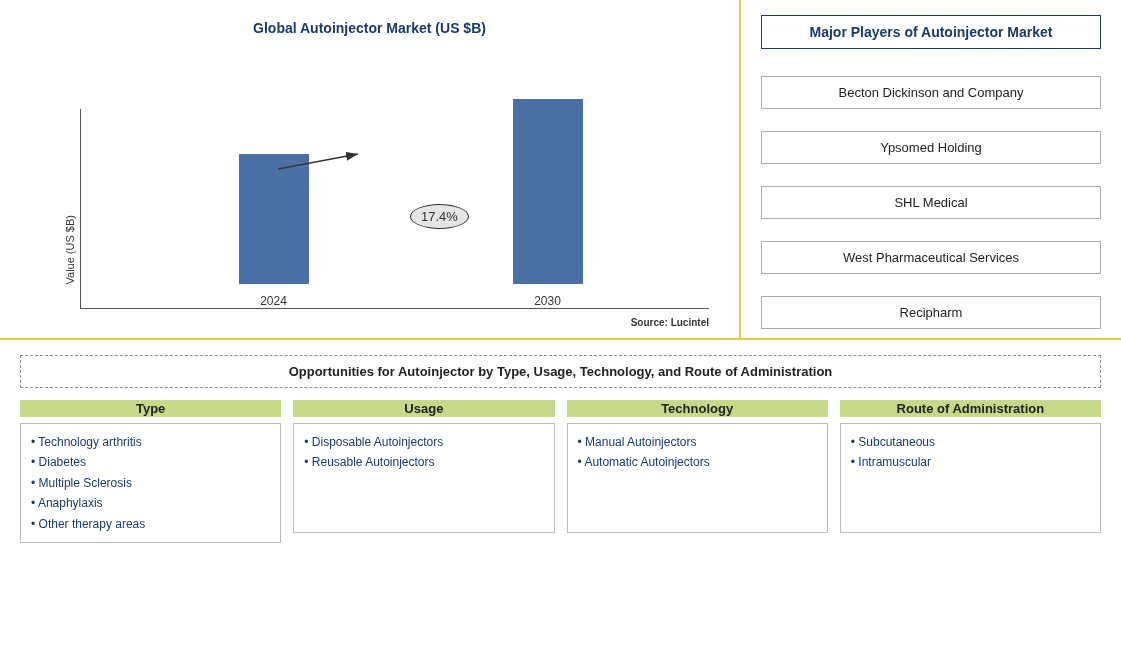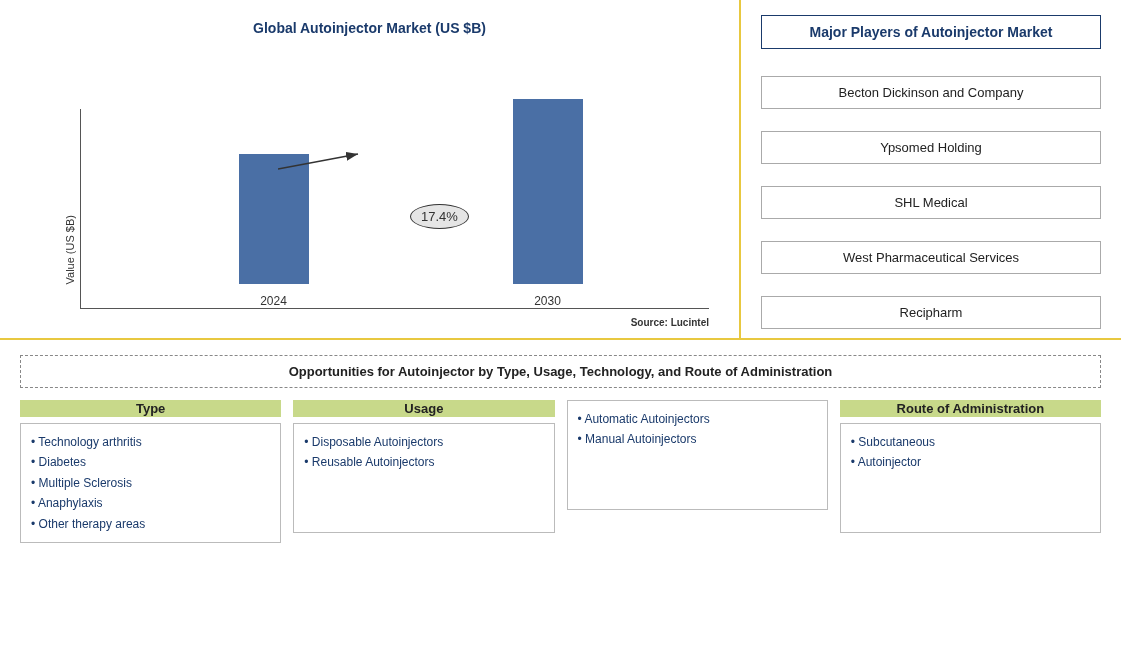--- a/index.html
+++ b/index.html
@@ -252,28 +252,29 @@
 
     <div class="category-col">
       <div class="category-header">Usage</div>
       <div class="category-items">
         <div class="category-item">Disposable Autoinjectors</div>
         <div class="category-item">Reusable Autoinjectors</div>
       </div>
     </div>
 
     <div class="category-col">
-      <div class="category-items">
+      <div class="category-header">Technology</div>
+      <div class="category-items">
+        <div class="category-item">Manual Autoinjectors</div>
         <div class="category-item">Automatic Autoinjectors</div>
-        <div class="category-item">Manual Autoinjectors</div>
       </div>
     </div>
 
     <div class="category-col">
       <div class="category-header">Route of Administration</div>
       <div class="category-items">
         <div class="category-item">Subcutaneous</div>
-        <div class="category-item">Autoinjector</div>
+        <div class="category-item">Intramuscular</div>
       </div>
     </div>
 
   </div>
 </div>
 
 </body></html>

